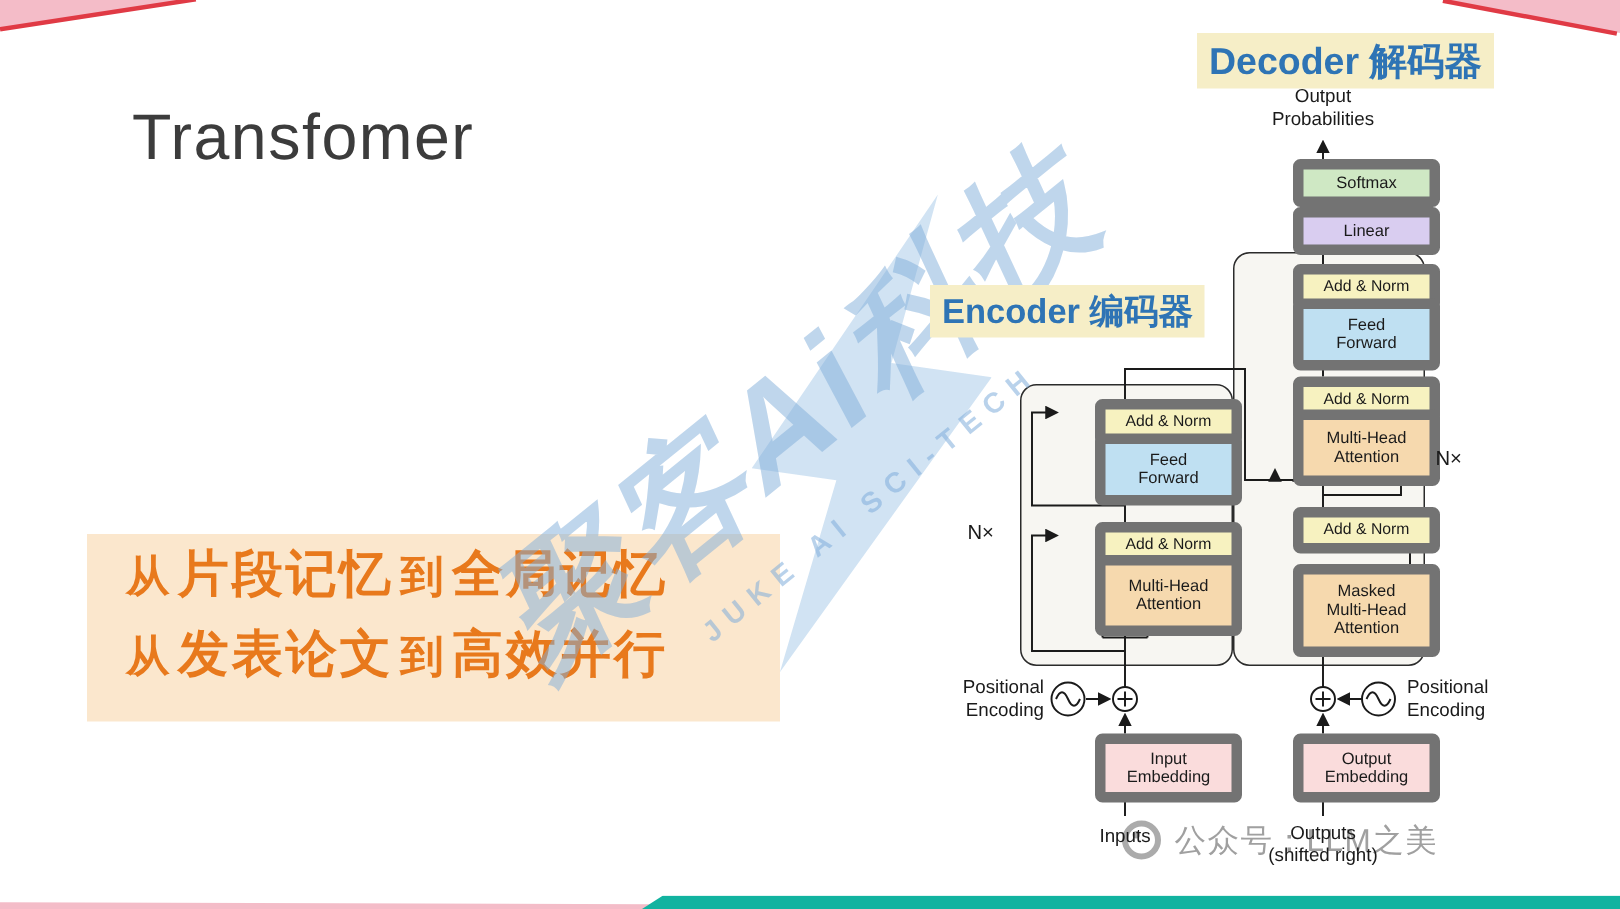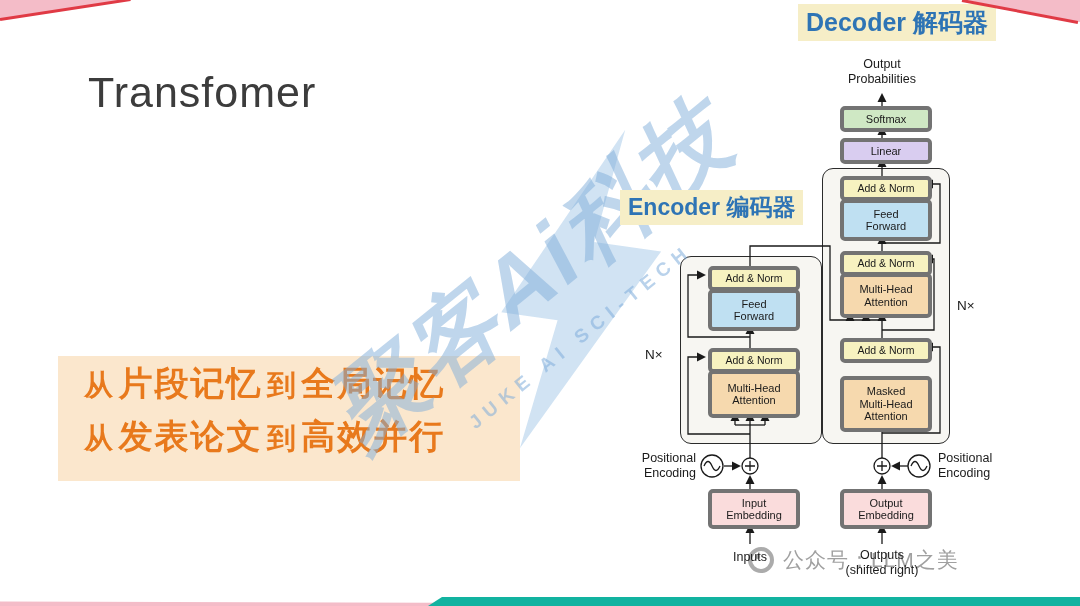--- a/index.html
+++ b/index.html
@@ -16,28 +16,28 @@
   .hl-block{position:absolute;left:58px;top:356px;width:462px;height:125px;
     background:var(--highlight-bg,#fbe7cd);z-index:30;padding:4px 26px;box-sizing:border-box;}
   .hl-line{line-height:47px;white-space:nowrap;color:var(--accent-orange,#e8791c);}
   .hl-key{font-weight:800;font-size:34px;letter-spacing:2px;}
   .hl-con{font-weight:700;font-size:29px;letter-spacing:1px;}
   
   .blk-label{position:absolute;z-index:50;font-weight:bold;
     color:var(--accent-blue,#2e74b5);background:var(--label-bg,#f6eec7);
     padding:2px 8px;white-space:nowrap;}
   .lbl-encoder{left:620px;top:190px;font-size:23px;}
-  .lbl-decoder{left:798px;top:4px;font-size:25px;}
+  .lbl-decoder{left:798px;top:22px;font-size:25px;}
   
   .dcontainer{position:absolute;background:var(--container,#f7f6f2);
     border:1.4px solid #2b2b2b;border-radius:11px;z-index:10;}
   .dsvg{position:absolute;left:0;top:0;z-index:12;pointer-events:none;}
   .dbox{position:absolute;display:flex;flex-direction:column;align-items:center;
-    justify-content:center;border:4px solid #737373;border-radius:5px;
-    font-size:11px;line-height:12.5px;color:#1a1a1a;text-align:center;z-index:14;}
+    justify-content:center;border:7px solid #737373;border-radius:5px;
+    font-size:11px;line-height:12.5px;color:#1a1a1a;text-align:center;z-index:14;margin-left:22px;}
   .box-addnorm{background:var(--add-norm,#f7f2c0);font-size:10.5px;}
   .box-ff{background:var(--feed-forward,#bfe0f2);}
   .box-attn{background:var(--attention,#f6d9ae);}
   .box-emb{background:var(--embedding,#fadcdc);}
   .box-linear{background:var(--linear,#d9cdf0);}
   .box-softmax{background:var(--softmax,#cfe8c4);}
   .dtext{position:absolute;font-size:12.5px;line-height:15px;color:#1a1a1a;
     text-align:center;z-index:30;}
   .dtext span{display:block;}
   .nx{position:absolute;font-size:13.5px;color:#1a1a1a;z-index:30;}

